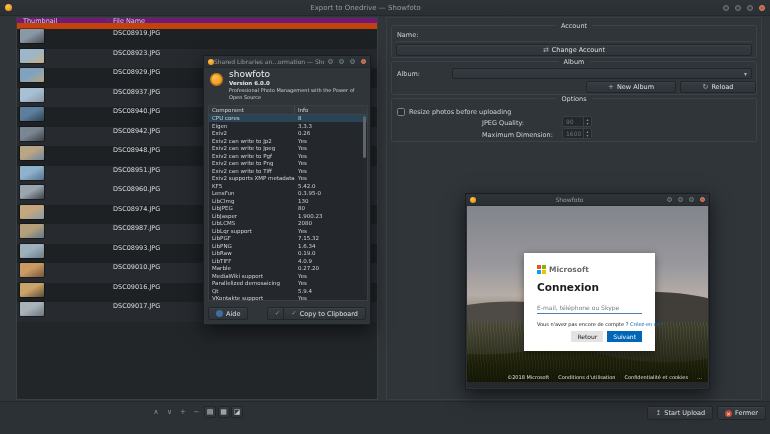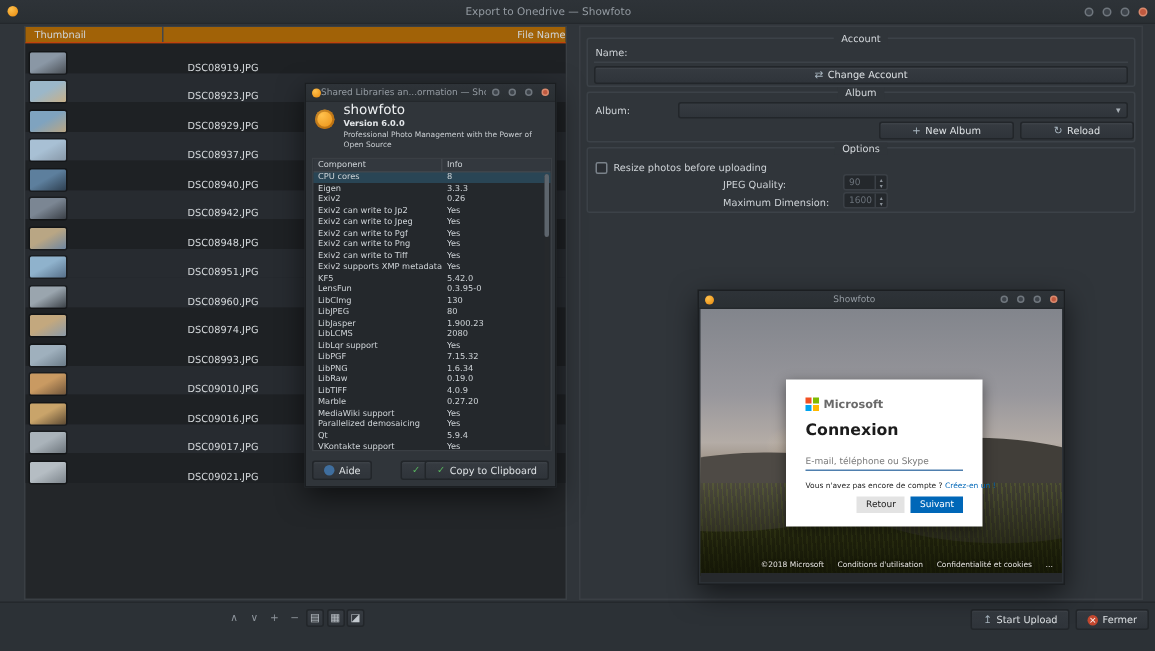--- a/index.html
+++ b/index.html
@@ -10,24 +10,24 @@
   .titlebar{position:absolute;left:0;top:0;right:0;height:16px;background:linear-gradient(#2e3338,#2a2f33);
     display:flex;align-items:center;padding:0 5px;border-bottom:1px solid #24282c;}
   .titlebar-title{flex:1;text-align:center;font-size:7px;color:#959ca3;white-space:nowrap;overflow:hidden;}
   .app-dot{width:7px;height:7px;border-radius:50%;background:radial-gradient(circle at 35% 30%,#ffc14d,#e8890c);flex:0 0 auto;}
   .win-dots{display:flex;gap:6px;align-items:center;flex:0 0 auto;margin-left:4px;}
   .win-dot{width:6px;height:6px;border-radius:50%;background:#3d434a;border:1px solid #70777e;}
   .win-dot.close{background:#c0593f;border-color:#d98a6e;}
 
   
   .file-list-frame{position:absolute;left:16px;top:17px;width:362px;height:383px;background:#232629;border:1px solid #3a3f44;}
-  .list-header{display:flex;height:11px;background:#a16207;border-bottom:1px solid #c2410c;color:#cfd4d8;font-size:6.5px;align-items:center;text-align:right;}
+  .list-header{display:flex;height:11px;background:#701a75;border-bottom:6px solid #c2410c;color:#cfd4d8;font-size:6.5px;align-items:center;}
   .col-thumb{width:92px;padding-left:6px;border-right:1px solid #42474d;height:100%;display:flex;align-items:center;}
   .col-name{padding-left:4px;flex:1;}
-  .file-row{display:flex;align-items:flex-end;height:19.5px;background:#272b30;gap:12px;}
+  .file-row{display:flex;align-items:flex-start;height:19.5px;background:#272b30;}
   .file-row.dark{background:#1e2124;}
   .thumb-cell{width:92px;padding-left:3px;display:flex;align-items:center;}
   .thumb{width:24px;height:14px;border-radius:1px;box-shadow:0 0 0 1px rgba(0,0,0,.35);}
   .name-cell{padding-left:4px;font-size:6.5px;color:#d7dbde;}
 
   
   .bottom-strip{position:absolute;left:0;top:401px;right:0;bottom:0;background:#2c3136;border-top:1px solid #24282c;}
   .list-toolbar{position:absolute;left:150px;top:4px;display:flex;gap:1.5px;}
   .tool-btn{width:12px;height:12px;padding:0;font-size:7px;line-height:10px;color:#c3c9cf;
     background:linear-gradient(#363b41,#2f343a);border:1px solid #22262a;border-radius:2px;}
@@ -195,20 +195,26 @@
       <span class="thumb" style="background: linear-gradient(150deg, rgb(154, 165, 174) 45%, rgb(60, 66, 72));"></span>
     </span>
     <span class="name-cell">DSC08960.JPG</span>
   </div>
         <div class="file-row dark">
     <span class="thumb-cell">
       <span class="thumb" style="background: linear-gradient(150deg, rgb(195, 168, 126) 45%, rgb(139, 154, 168));"></span>
     </span>
     <span class="name-cell">DSC08974.JPG</span>
   </div>
+        <div class="file-row">
+    <span class="thumb-cell">
+      <span class="thumb" style="background: linear-gradient(150deg, rgb(179, 160, 122) 45%, rgb(98, 120, 142));"></span>
+    </span>
+    <span class="name-cell">DSC08987.JPG</span>
+  </div>
         <div class="file-row dark">
     <span class="thumb-cell">
       <span class="thumb" style="background: linear-gradient(150deg, rgb(159, 176, 189) 45%, rgb(107, 123, 136));"></span>
     </span>
     <span class="name-cell">DSC08993.JPG</span>
   </div>
         <div class="file-row">
     <span class="thumb-cell">
       <span class="thumb" style="background: linear-gradient(150deg, rgb(201, 154, 98) 45%, rgb(113, 86, 59));"></span>
     </span>
@@ -218,26 +224,20 @@
     <span class="thumb-cell">
       <span class="thumb" style="background: linear-gradient(150deg, rgb(201, 164, 106) 45%, rgb(93, 74, 51));"></span>
     </span>
     <span class="name-cell">DSC09016.JPG</span>
   </div>
         <div class="file-row">
     <span class="thumb-cell">
       <span class="thumb" style="background: linear-gradient(150deg, rgb(170, 179, 186) 45%, rgb(109, 117, 124));"></span>
     </span>
     <span class="name-cell">DSC09017.JPG</span>
-  </div>
-        <div class="file-row dark">
-    <span class="thumb-cell">
-      <span class="thumb" style="background: linear-gradient(150deg, rgb(181, 189, 195) 45%, rgb(124, 132, 139));"></span>
-    </span>
-    <span class="name-cell">DSC09021.JPG</span>
   </div>
       </div>
   </div>
 
   <div class="bottom-strip">
     <div class="list-toolbar">
         <button class="tool-btn flat">∧</button>
         <button class="tool-btn flat">∨</button>
         <button class="tool-btn flat">+</button>
         <button class="tool-btn flat">−</button>

